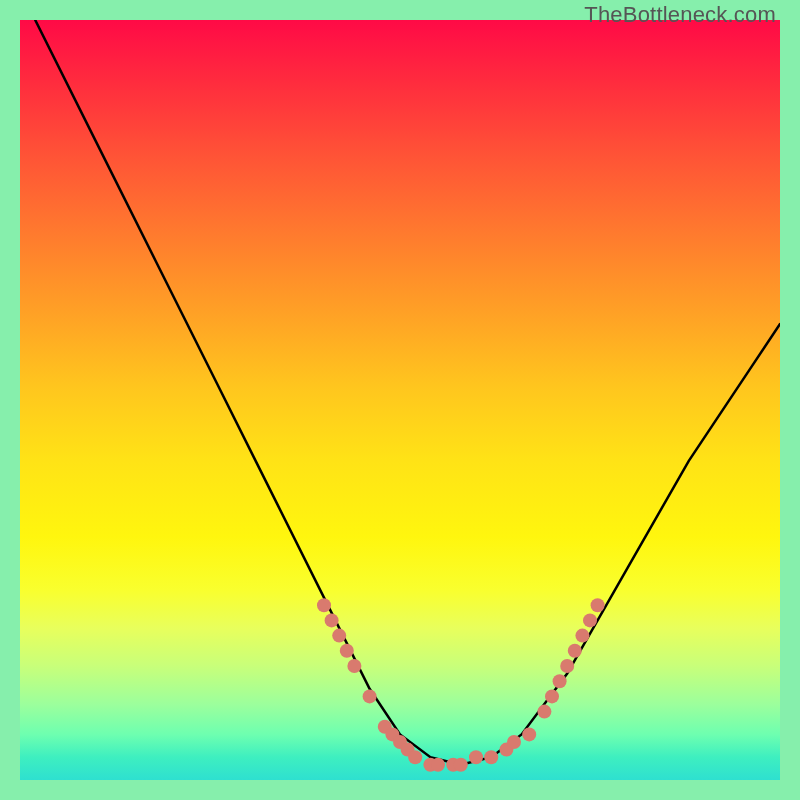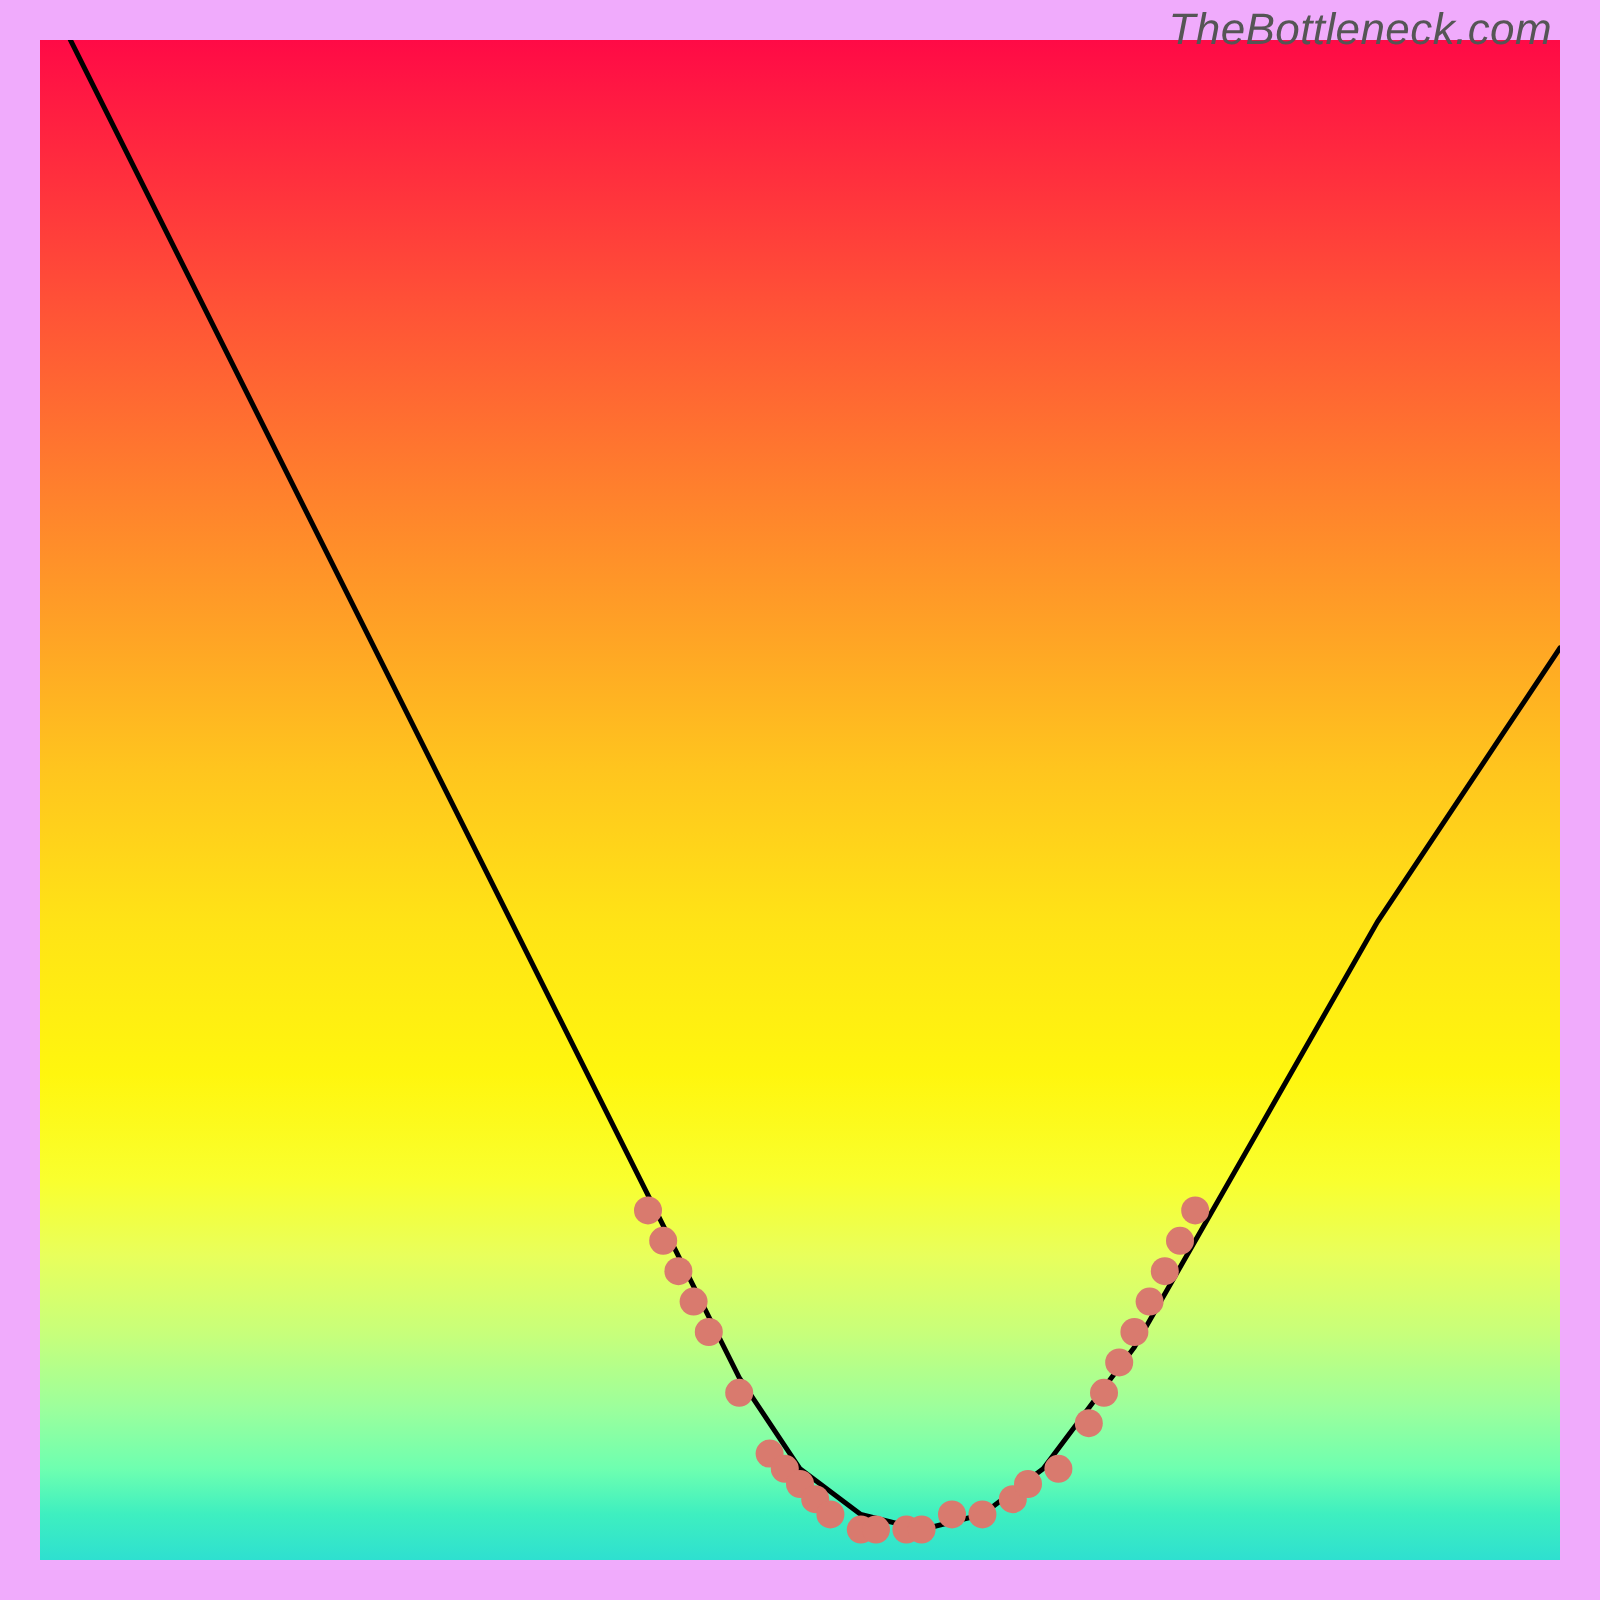--- a/index.html
+++ b/index.html
@@ -10,22 +10,21 @@
     height: 800px;
     overflow: hidden;
     font-family: Arial, sans-serif;
   }
   .frame {
     position: absolute;
     top: 0;
     left: 0;
     width: 800px;
     height: 800px;
-    background: #f0abfc;
-    font-style: italic;
+    background: #86efac;
   }
   .plot-area {
     position: absolute;
     top: 20px;
     left: 20px;
     width: 760px;
     height: 760px;
     background: linear-gradient(
       to bottom,
       #ff0a46 0%,

